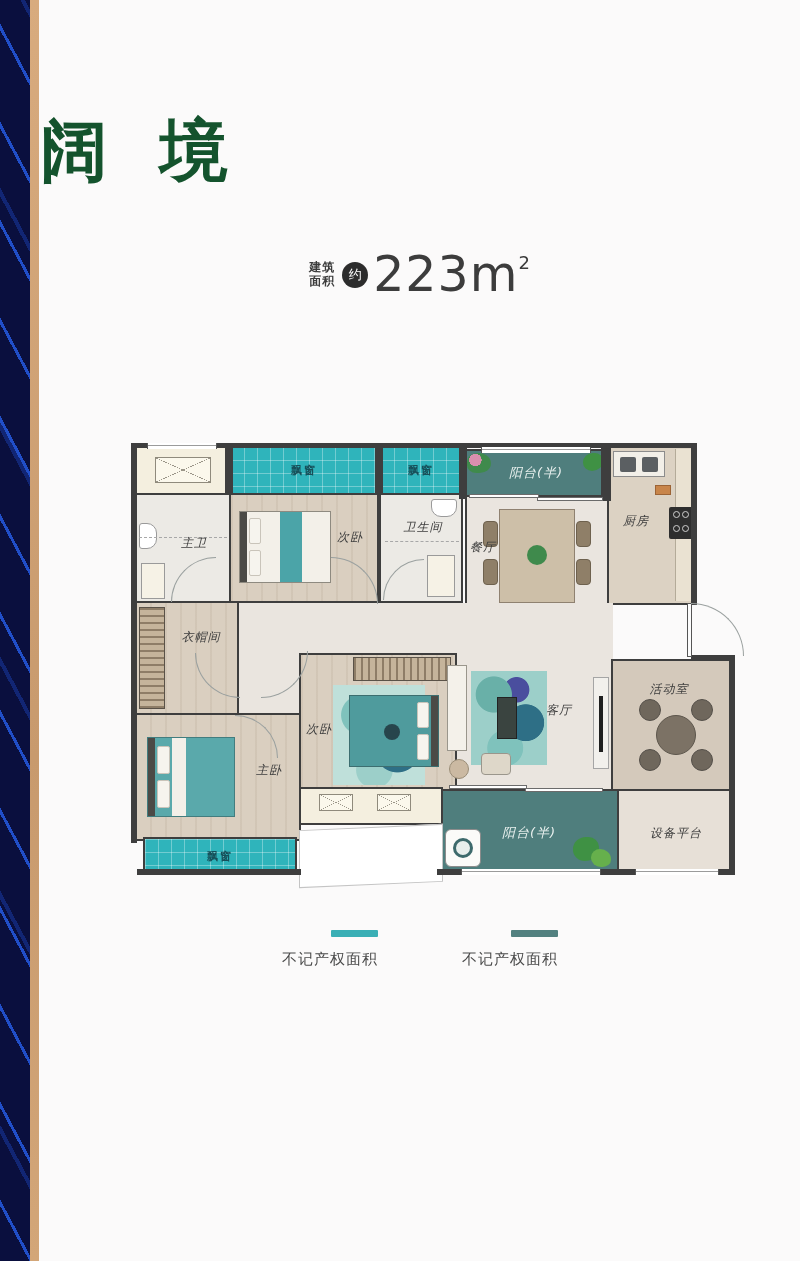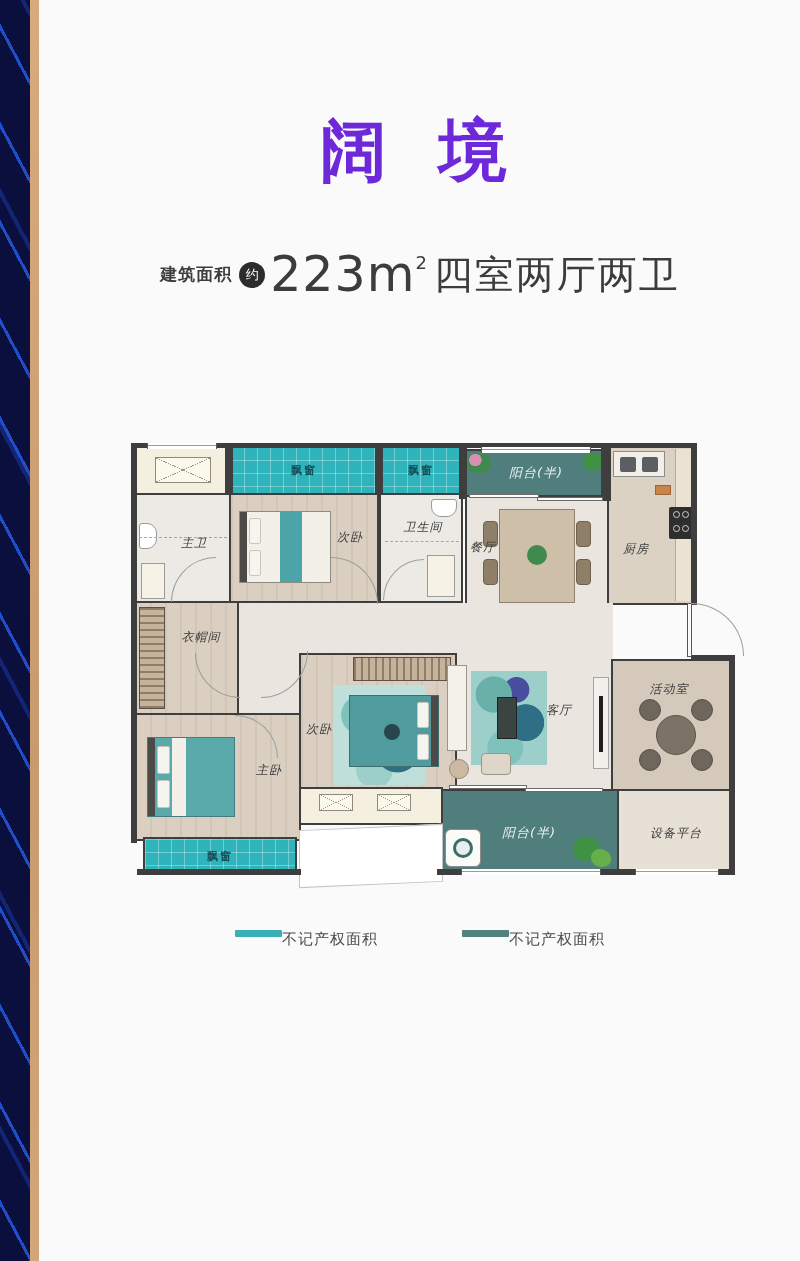--- a/index.html
+++ b/index.html
@@ -5,23 +5,23 @@
   html,body{margin:0;padding:0;}
   body{width:800px;height:1261px;position:relative;background:#fbfafa;font-family:"DejaVu Sans","Liberation Sans",sans-serif;overflow:hidden;}
   .abs{position:absolute;box-sizing:border-box;}
   
   .side-navy{left:0;top:0;width:30px;height:1261px;background:
     repeating-linear-gradient(62deg, rgba(30,70,190,0) 0 26px, rgba(35,85,215,.9) 26px 29px, rgba(30,70,190,0) 29px 46px),
     repeating-linear-gradient(62deg, rgba(20,45,140,0) 0 60px, rgba(25,60,170,.5) 60px 64px, rgba(20,45,140,0) 64px 110px),
     #0a0f3e;}
   .side-tan{left:30px;top:0;width:9px;height:1261px;background:linear-gradient(180deg,#d8ab7e,#c89a6d 60%,#d3a678);}
   
-  .title{left:40px;top:106px;width:760px;text-align:center;font-size:68px;font-weight:800;letter-spacing:14px;color:#6d28d9;}
+  .title{left:40px;top:106px;width:760px;font-size:68px;font-weight:800;letter-spacing:14px;color:#14532d;}
   .spec-row{left:40px;top:246px;width:760px;display:flex;align-items:center;justify-content:center;color:#3c3c3c;}
-  .spec-stack{display:flex;flex-direction:row;font-size:17px;line-height:1.15;font-weight:600;letter-spacing:1px;margin-right:7px;}
+  .spec-stack{display:flex;flex-direction:column;font-size:12px;line-height:1.15;font-weight:600;letter-spacing:1px;margin-right:7px;}
   .badge{width:26px;height:26px;border-radius:50%;background:#2c2c2c;color:#fff;font-size:13px;display:flex;align-items:center;justify-content:center;margin-right:5px;flex:0 0 auto;}
   .area-num{font-size:49px;font-weight:400;letter-spacing:1px;}
   .area-sup{font-size:18px;vertical-align:22px;}
   .layout-text{font-size:39px;font-weight:500;letter-spacing:2px;margin-left:6px;}
   
   .plan{left:131px;top:437px;width:612px;height:456px;overflow:visible;}
   .wall{background:#3e3e3e;}
   .room{border:2px solid #3e3e3e;}
   .bath{background:#eceae5;}
   .wood{background:repeating-linear-gradient(90deg, rgba(135,115,90,.10) 0 2px, rgba(0,0,0,0) 2px 15px),#dacfc0;}
@@ -38,39 +38,38 @@
   .xbox{border:1.2px solid #8f8a7c;background:
     linear-gradient(to top right, rgba(0,0,0,0) 49.2%, #9a9588 49.2% 50.8%, rgba(0,0,0,0) 50.8%),
     linear-gradient(to bottom right, rgba(0,0,0,0) 49.2%, #9a9588 49.2% 50.8%, rgba(0,0,0,0) 50.8%),#fbf8ec;}
   .chair{background:#8f7f68;border-radius:4px;border:1px solid #6e614e;}
   .stool{border-radius:50%;background:#6f675c;border:1px solid #55504a;}
   .pillow{background:#f6f4ee;border:1px solid #c9c4ba;border-radius:2px;}
   .slide{background:#ffffff;border:1px solid #6b6b6b;}
   .window{background:linear-gradient(#ffffff 0 2px,#9b9b9b 2px 3px,#ffffff 3px 100%);border-left:1px solid #555;border-right:1px solid #555;}
   
   .legend{left:40px;top:930px;width:760px;display:flex;justify-content:center;gap:84px;align-items:center;}
-  .legend-item{display:flex;align-items:flex-start;}
+  .legend-item{display:flex;align-items:flex-end;gap:13px;flex-direction:column;}
   .swatch{width:47px;height:7px;border-radius:1px;}
   .legend-label{font-size:15px;color:#4a4a4a;letter-spacing:1px;}
 </style>
 </head>
 <body>
 
 <div class="abs side-navy"></div>
 <div class="abs side-tan"></div>
 
 <div class="abs title">阔 境</div>
 <div class="abs spec-row">
   <div class="spec-stack">
     <span>建筑</span>
     <span>面积</span>
   </div>
   <div class="badge">约</div>
   <div class="area-num"><span>223</span><span>m</span><span class="area-sup">2</span></div>
-  <div class="layout-text">四室两厅两卫</div>
 </div>
 
 <div class="abs plan">
 
   <div class="abs room cream" style="left:2px;top:8px;width:100px;height:50px;"></div>
   <div class="abs xbox" style="left:24px;top:20px;width:56px;height:26px;"></div>
 
   <div class="abs room bath" style="left:2px;top:56px;width:100px;height:110px;"></div>
   <div class="abs bay room" style="left:98px;top:8px;width:150px;height:50px;">
       <span>飘窗</span>
@@ -204,21 +203,21 @@
   <div class="arc" style="left:104px;top:278px;width:42px;height:42px;border-left:0;border-bottom:0;border-radius:0 100% 0 0;z-index:3;"></div>
 
   <div class="abs" style="left:556px;top:166px;width:5px;height:54px;background:#fcfcfc;border:1px solid #555;z-index:5;"></div>
   <div class="arc" style="left:560px;top:166px;width:52px;height:52px;border-left:0;border-bottom:0;border-radius:0 100% 0 0;z-index:5;"></div>
 
   <div class="rlabel" style="left:63px;top:106px;">主卫</div>
   <div class="rlabel" style="left:219px;top:100px;">次卧</div>
   <div class="rlabel" style="left:292px;top:90px;">卫生间</div>
   <div class="rlabel wlabel" style="left:405px;top:36px;">阳台(半)</div>
   <div class="rlabel" style="left:352px;top:110px;">餐厅</div>
-  <div class="rlabel" style="left:505px;top:84px;margin-top:28px;">厨房</div>
+  <div class="rlabel" style="left:505px;top:84px;">厨房</div>
   <div class="rlabel" style="left:70px;top:200px;">衣帽间</div>
   <div class="rlabel" style="left:188px;top:292px;">次卧</div>
   <div class="rlabel" style="left:428px;top:273px;">客厅</div>
   <div class="rlabel" style="left:538px;top:252px;">活动室</div>
   <div class="rlabel" style="left:138px;top:333px;">主卧</div>
   <div class="rlabel wlabel" style="left:398px;top:396px;">阳台(半)</div>
   <div class="rlabel" style="left:545px;top:396px;">设备平台</div>
 </div>
 
 <div class="abs legend">

